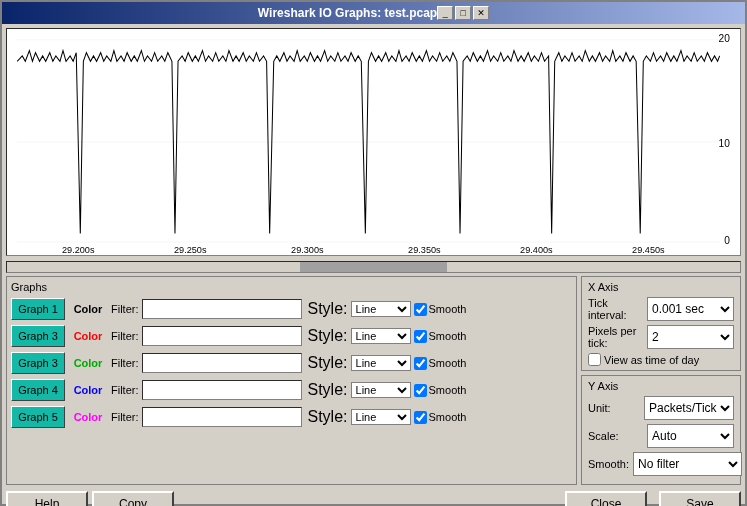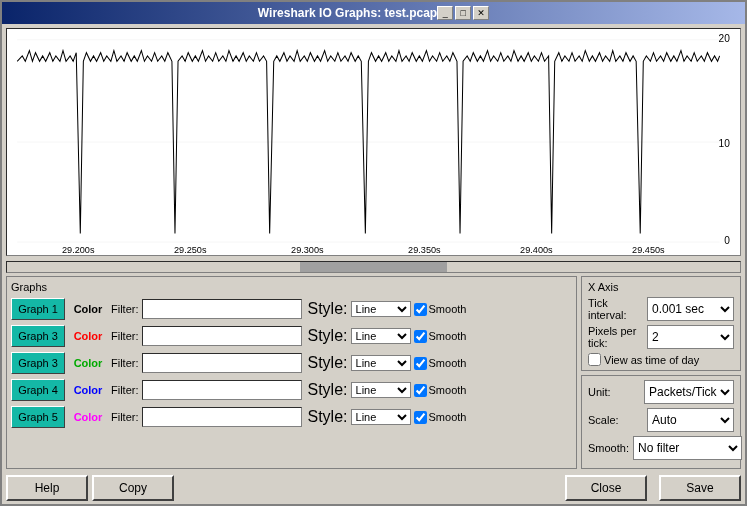--- a/index.html
+++ b/index.html
@@ -430,20 +430,21 @@
             <option>10</option>
           </select>
         </div>
         <div class="view-as-time">
           <input type="checkbox" style="">
           <span>View as time of day</span>
         </div>
       </div>
 
       <div class="axis-group">
+        <div class="axis-group-title">Y Axis</div>
         <div class="axis-row">
           <span class="axis-label">Unit:</span>
           <select class="axis-select">
             <option>Packets/Tick</option>
             <option>Bytes/Tick</option>
             <option>Bits/Tick</option>
           </select>
         </div>
         <div class="axis-row">
           <span class="axis-label">Scale:</span>

